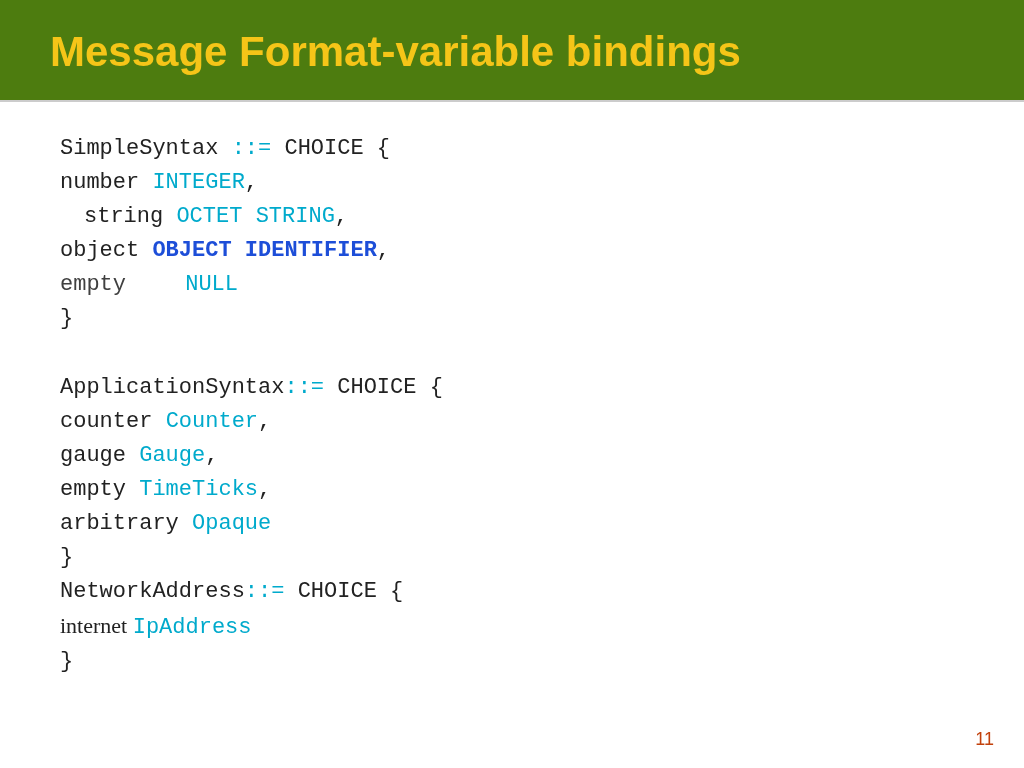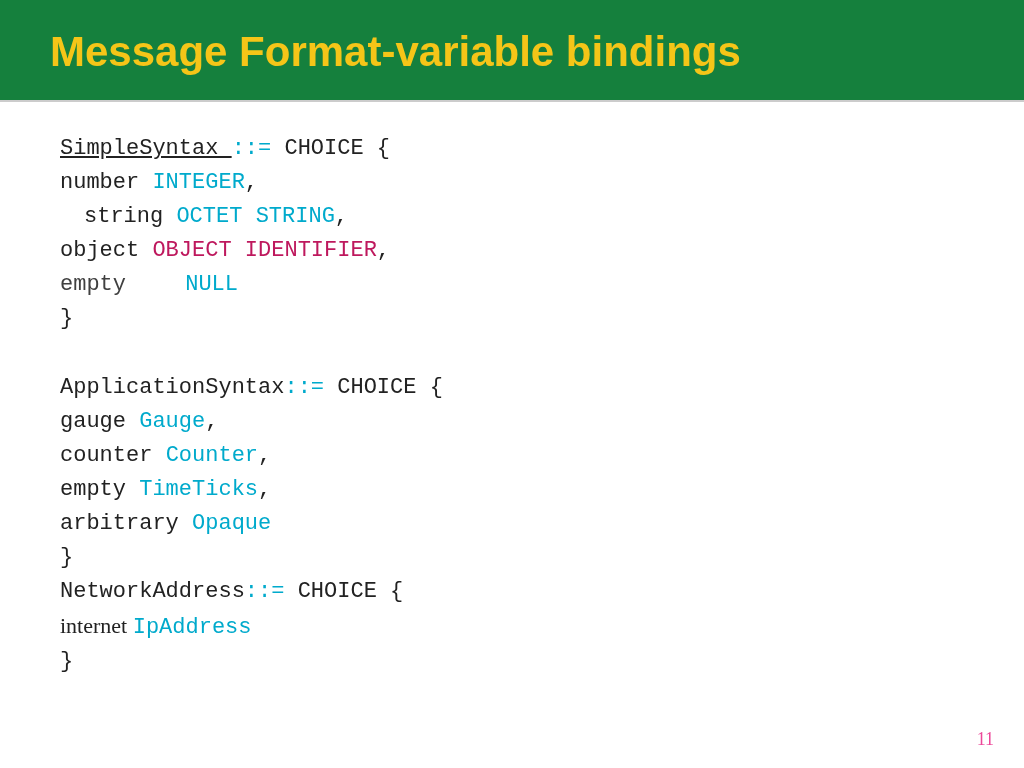--- a/index.html
+++ b/index.html
@@ -17,21 +17,21 @@
     }
 
     .slide {
       width: 1024px;
       height: 768px;
       display: flex;
       flex-direction: column;
     }
 
     .header {
-      background: #15803d;
+      background: #4d7c0f;
       padding: 28px 50px 24px 50px;
       border-bottom: 2px solid #cccccc;
     }
 
     .header-title {
       color: #f5c518;
       font-size: 42px;
       font-weight: bold;
       font-family: Arial, sans-serif;
     }
@@ -48,43 +48,43 @@
       font-size: 22px;
       line-height: 1.55;
       color: #222222;
     }
 
     .slide-number {
       position: absolute;
       bottom: 18px;
       right: 30px;
       font-size: 18px;
-      color: #ec4899;
-      font-family: Liberation Serif, serif;
+      color: #c2410c;
+      font-family: Liberation Sans, sans-serif;
     }
   </style>
 </head>
 <body>
 
 <div class="slide">
   <div class="header">
     <div class="header-title">Message Format-variable bindings</div>
   </div>
   <div class="content">
     <div class="code-block" id="code-container">
-    <div><span style="color: rgb(34, 34, 34); text-decoration: underline;">SimpleSyntax </span><span style="color: rgb(0, 170, 204);">::=</span><span style="color: rgb(34, 34, 34);"> CHOICE {</span></div>
+    <div><span style="color: rgb(34, 34, 34);">SimpleSyntax </span><span style="color: rgb(0, 170, 204);">::=</span><span style="color: rgb(34, 34, 34);"> CHOICE {</span></div>
         <div><span style="color: rgb(34, 34, 34);">    number </span><span style="color: rgb(0, 170, 204);">INTEGER</span><span style="color: rgb(34, 34, 34);">,</span></div>
         <div><span style="color: rgb(34, 34, 34); margin-left: 24px;">    string </span><span style="color: rgb(0, 170, 204);">OCTET STRING</span><span style="color: rgb(34, 34, 34);">,</span></div>
-        <div><span style="color: rgb(34, 34, 34); margin-top: 24px;">    object </span><span style="color: #be185d;">OBJECT IDENTIFIER</span><span style="color: rgb(34, 34, 34);">,</span></div>
+        <div><span style="color: rgb(34, 34, 34); margin-top: 24px;">    object </span><span style="color: #1d4ed8; font-weight: bold;">OBJECT IDENTIFIER</span><span style="color: rgb(34, 34, 34);">,</span></div>
         <div><span style="color: #404040;">    empty  </span><span style="color: rgb(0, 170, 204); margin-left: 46px;">NULL</span></div>
         <div><span style="color: rgb(34, 34, 34);">}</span></div>
         <div>&nbsp;</div>
         <div><span style="color: rgb(34, 34, 34);">ApplicationSyntax</span><span style="color: rgb(0, 170, 204);">::=</span><span style="color: rgb(34, 34, 34);"> CHOICE {</span></div>
+        <div><span style="color: rgb(34, 34, 34);">    counter    </span><span style="color: rgb(0, 170, 204);">Counter</span><span style="color: rgb(34, 34, 34);">,</span></div>
         <div><span style="color: rgb(34, 34, 34);">    gauge      </span><span style="color: rgb(0, 170, 204);">Gauge</span><span style="color: rgb(34, 34, 34);">,</span></div>
-        <div><span style="color: rgb(34, 34, 34);">    counter    </span><span style="color: rgb(0, 170, 204);">Counter</span><span style="color: rgb(34, 34, 34);">,</span></div>
         <div><span style="color: rgb(34, 34, 34);">    empty      </span><span style="color: rgb(0, 170, 204);">TimeTicks</span><span style="color: rgb(34, 34, 34);">,</span></div>
         <div><span style="color: rgb(34, 34, 34);">    arbitrary  </span><span style="color: rgb(0, 170, 204);">Opaque</span></div>
         <div><span style="color: rgb(34, 34, 34);">}</span></div>
         <div><span style="color: rgb(34, 34, 34);">NetworkAddress</span><span style="color: rgb(0, 170, 204);">::=</span><span style="color: rgb(34, 34, 34);"> CHOICE {</span></div>
         <div><span style="color: rgb(34, 34, 34); font-family: Liberation Serif, serif;">    internet  </span><span style="color: rgb(0, 170, 204);">IpAddress</span></div>
         <div><span style="color: rgb(34, 34, 34);">}</span></div>
       </div>
     <div class="slide-number">11</div>
   </div>
 </div>

